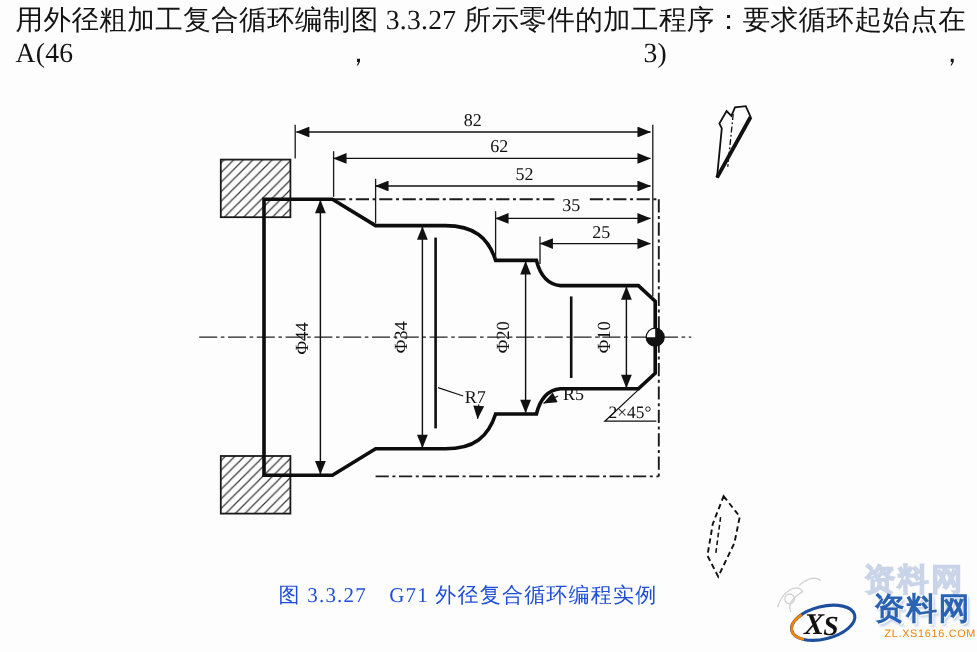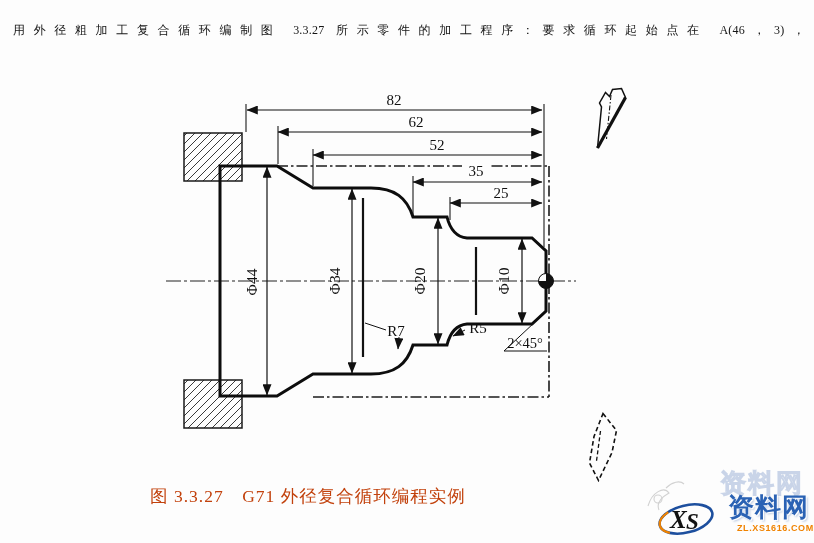--- a/index.html
+++ b/index.html
@@ -1,32 +1,32 @@
 <!DOCTYPE html>
 <html><head>
 <meta charset="utf-8">
 <style>
   html,body{margin:0;padding:0;}
   body{width:814px;height:543px;background:#fdfdfd;overflow:hidden;position:relative;
        font-family:"Liberation Serif","DejaVu Serif",serif;color:#161616;}
   .page{position:absolute;inset:0;}
-  .para{position:absolute;left:13px;top:17px;width:792px;font-size:12px;line-height:27.5px;
+  .para{position:absolute;left:13px;top:3px;width:792px;font-size:23px;line-height:27.5px;
         letter-spacing:0.2px;color:#141414;}
   .pline{white-space:nowrap;}
   .pline.jl{white-space:normal;text-align:justify;text-align-last:justify;}
-  .caption{position:absolute;left:150px;top:484px;width:480px;text-align:left;
-           font-size:17.5px;letter-spacing:1px;color:#c2410c;}
+  .caption{position:absolute;left:150px;top:484px;width:480px;text-align:center;
+           font-size:17.5px;letter-spacing:1px;color:#1d4ed8;}
   svg.drawing{position:absolute;left:0;top:0;}
   svg text{font-family:"Liberation Serif","DejaVu Serif",serif;fill:#111;}
   .wm{position:absolute;left:636px;top:468px;width:178px;height:75px;font-family:"Liberation Sans","DejaVu Sans",sans-serif;}
   .wm-ghost{position:absolute;left:84px;top:-2px;font-size:26px;font-weight:bold;letter-spacing:2px;
             color:transparent;-webkit-text-stroke:1px rgba(70,110,180,.40);opacity:.7;}
   .wm-name{position:absolute;left:92px;top:22px;font-size:26px;font-weight:bold;letter-spacing:1px;
            color:#2a62b4;text-shadow:1px 1px 0 #ffffff,2px 2px 2px rgba(120,150,200,.45);}
-  .wm-url{position:absolute;left:101px;top:55px;font-size:9px;font-weight:bold;letter-spacing:.6px;color:#f08300;}
+  .wm-url{position:absolute;left:101px;top:55px;font-size:9px;font-weight:normal;letter-spacing:.6px;color:#f08300;}
 </style>
 </head>
 <body>
 
 <div class="page">
 
   <div class="para">
     <div class="pline jl">用外径粗加工复合循环编制图 3.3.27 所示零件的加工程序：要求循环起始点在 A(46，3)，</div>
   </div>
 

